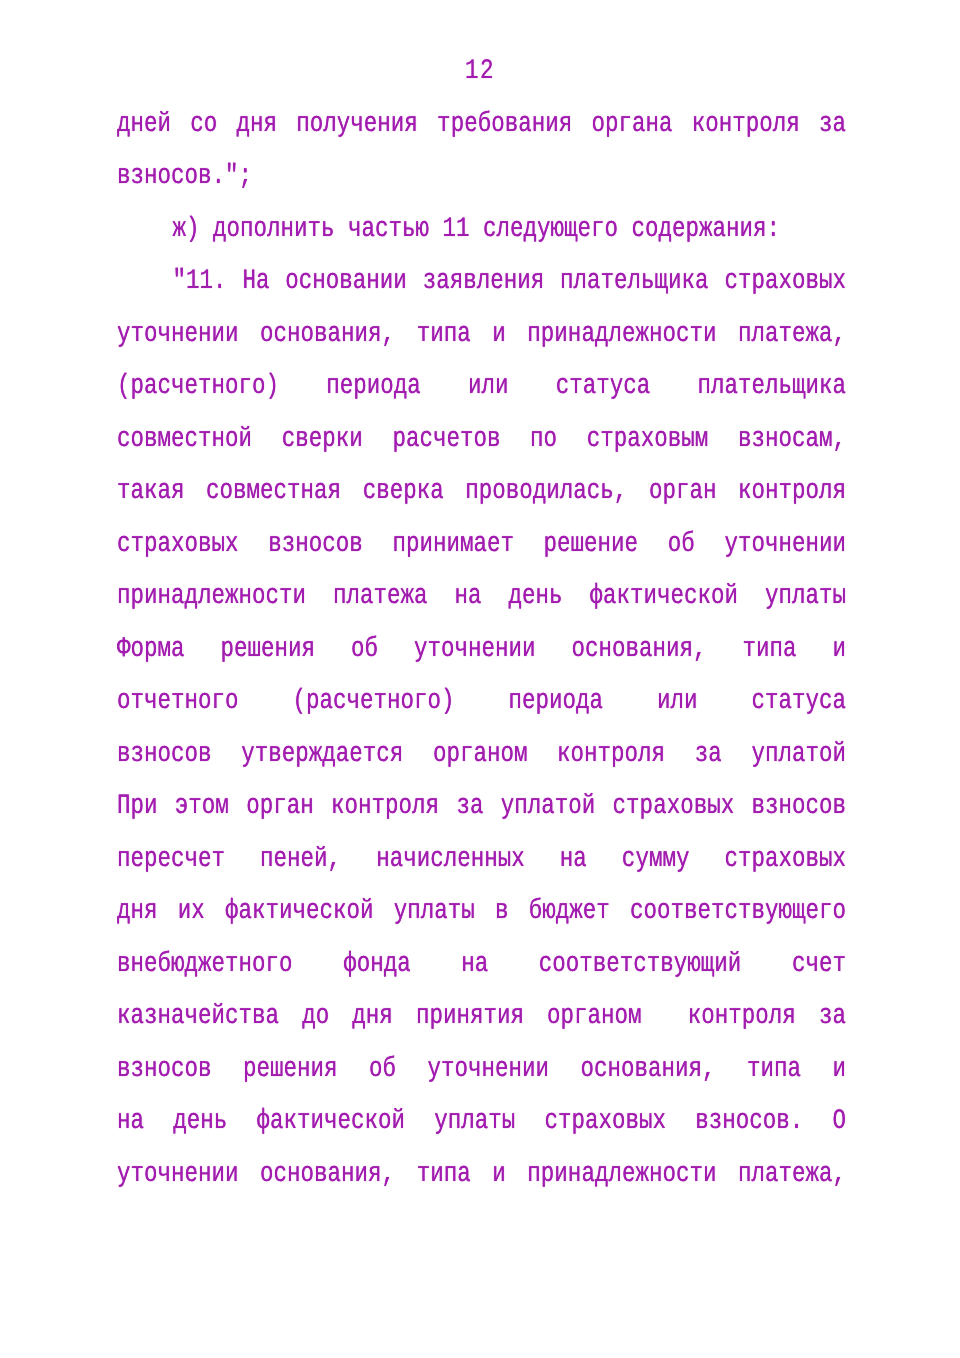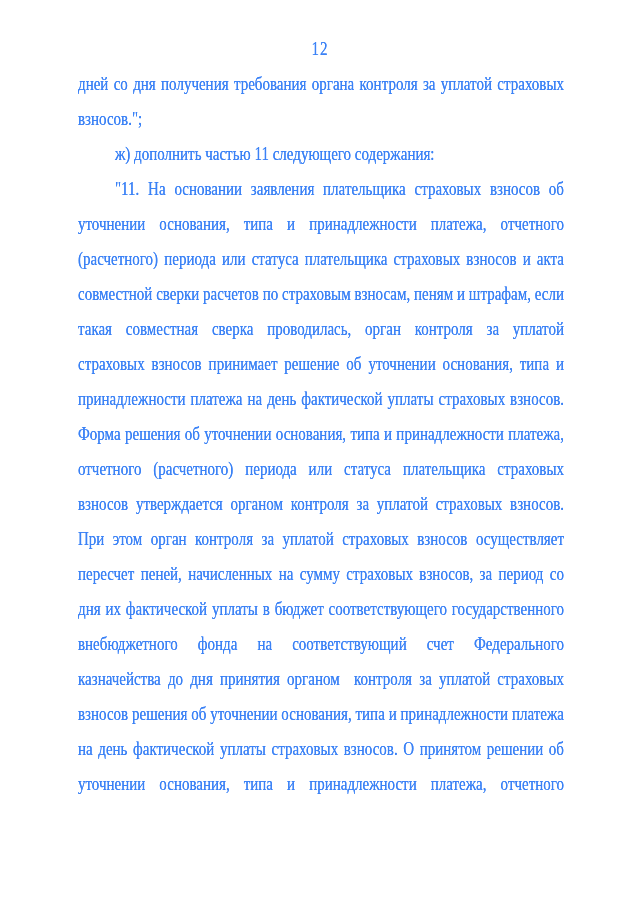--- a/index.html
+++ b/index.html
@@ -8,22 +8,22 @@
     width: 640px;
     height: 905px;
     background: #ffffff;
     overflow: hidden;
   }
   .page {
     position: relative;
     width: 640px;
     height: 641px;
     background: #ffffff;
-    font-family: Liberation Serif, serif;
-    color: #3b82f6;
+    font-family: Liberation Mono, monospace;
+    color: #a21caf;
   }
   .pagenum {
     position: absolute;
     top: 36px;
     left: 0;
     right: 0;
     text-align: center;
     font-size: 15px;
     line-height: 20px;
     height: 20px;

